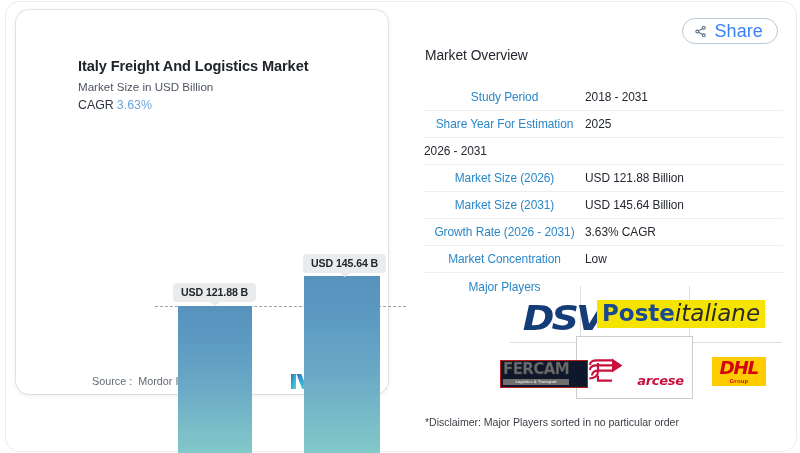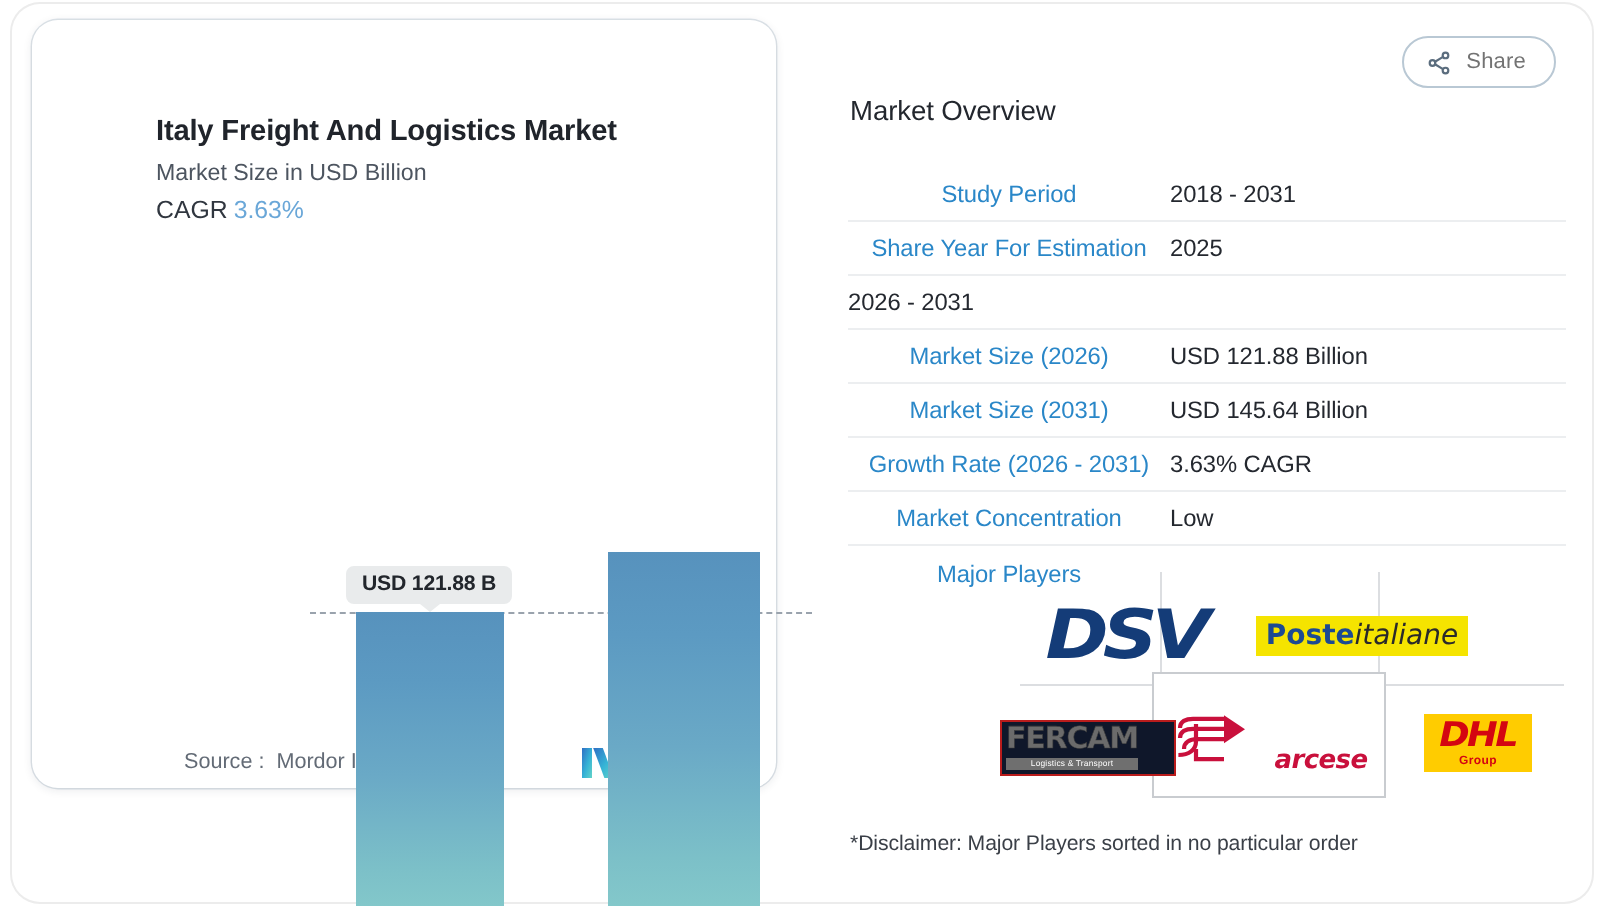--- a/index.html
+++ b/index.html
@@ -41,22 +41,22 @@
     display: flex;
     align-items: center;
     gap: 7px;
     border: 1.3px solid #b9c8d4;
     border-radius: 14px;
     background: #ffffff;
     cursor: pointer;
     z-index: 6;
   }
   #share-btn .share-label {
-    font-size: 11px;
-    color: #737373;
+    font-size: 18px;
+    color: #3b82f6;
     letter-spacing: .1px;
   }
   .share-glyph { display: block; }
 
   
   #chart-card {
     position: absolute;
     left: 16px;
     top: 10px;
     width: 372px;
@@ -239,21 +239,21 @@
     color: #143c78;
     letter-spacing: -2.6px;
     transform: scaleX(1.12);
   }
 
   
   #cell-poste { left: 112px; top: 12px; width: 118px; height: 30px; }
   #poste-badge {
     background: #f5e400;
     padding: 2px 5px 3px 5px;
-    font-size: 14px;
+    font-size: 23px;
     line-height: 1;
     white-space: nowrap;
   }
   #poste-badge .pw1 { color: #1c4a92; font-weight: bold; font-family: "DejaVu Sans", sans-serif; }
   #poste-badge .pw2 { color: #2a2a2a; font-style: italic; font-family: "DejaVu Sans", sans-serif; }
 
   
   #cell-fercam { left: -2px; top: 62px; width: 72px; height: 40px; }
   #fercam-box {
     background: #0f172a;
@@ -354,20 +354,21 @@
       <span>CAGR</span><span class="cagr-value">3.63%</span>
     </div>
 
     <div id="plot">
       <div id="baseline-dash"></div>
 
       <div class="bar" id="bar-2026"></div>
       <div class="bar" id="bar-2031"></div>
 
       <div class="value-chip" id="chip-2026">USD 121.88 B</div>
+      <div class="value-chip" id="chip-2031">USD 145.64 B</div>
 
     </div>
 
     <div id="source-line">Source :  Mordor Intelligence</div>
     <div id="mi-logo">
       <svg width="30" height="17" viewBox="0 0 30 17">
         <defs>
           <linearGradient id="mig" x1="0" y1="0" x2="1" y2="1">
             <stop offset="0%" stop-color="#2f6fc4"></stop>
             <stop offset="55%" stop-color="#35b3d6"></stop>

